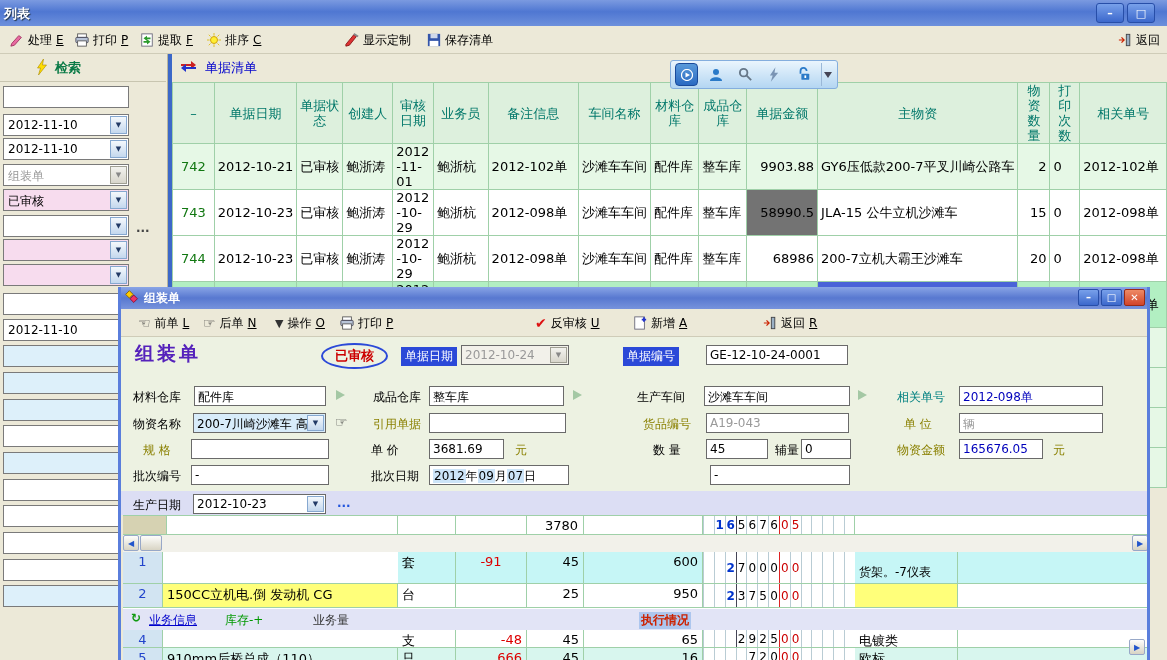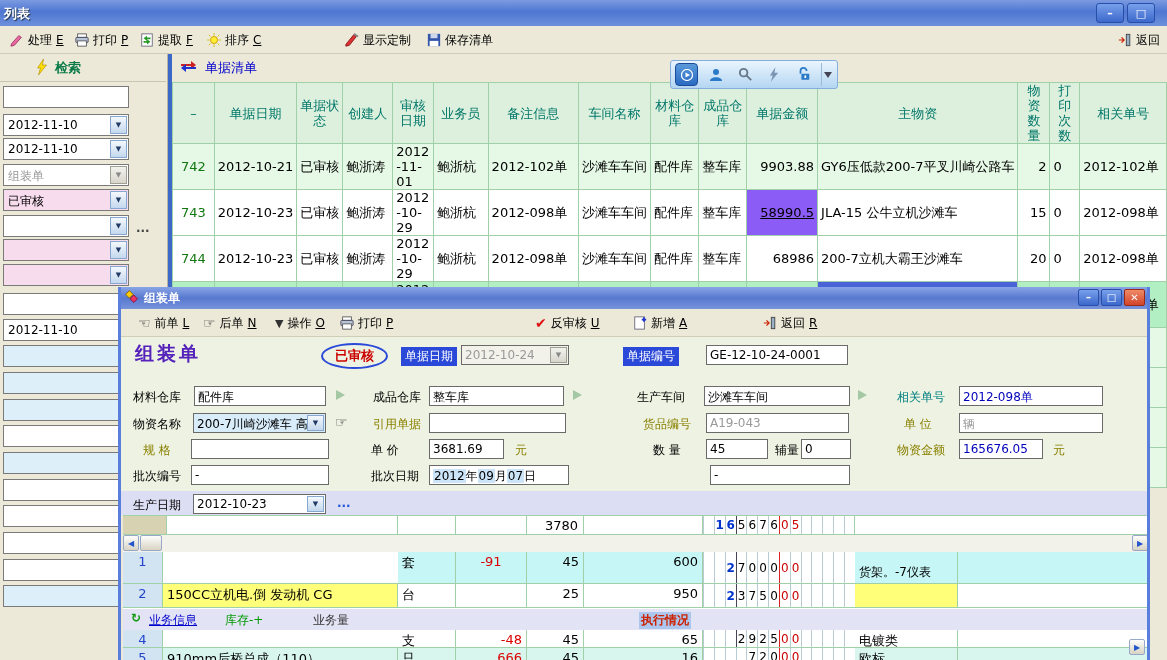--- a/index.html
+++ b/index.html
@@ -269,21 +269,21 @@
               <td class="rnum" style="background: rgb(255, 255, 255);">743</td>
               <td style="background: rgb(255, 255, 255);">2012-10-23</td>
               <td style="background: rgb(255, 255, 255);">已审核</td>
               <td style="background: rgb(255, 255, 255);">鲍浙涛</td>
               <td class="brk" style="background: rgb(255, 255, 255);">2012-10-29</td>
               <td style="background: rgb(255, 255, 255);">鲍浙杭</td>
               <td style="background: rgb(255, 255, 255);">2012-098单</td>
               <td style="background: rgb(255, 255, 255);">沙滩车车间</td>
               <td style="background: rgb(255, 255, 255);">配件库</td>
               <td style="background: rgb(255, 255, 255);">整车库</td>
-              <td class="ralign" style="background: #8b5cf6; text-decoration: underline;">58990.5</td>
+              <td class="ralign" style="background: #737373;">58990.5</td>
               <td style="background: rgb(255, 255, 255);">JLA-15  公牛立机沙滩车</td>
               <td class="ralign" style="background: rgb(255, 255, 255);">15</td>
               <td style="background: rgb(255, 255, 255);">0</td>
               <td style="background: rgb(255, 255, 255);">2012-098单</td>
             </tr>
             <tr style="height: 40px;">
               <td class="rnum" style="background: rgb(255, 255, 255);">744</td>
               <td style="background: rgb(255, 255, 255);">2012-10-23</td>
               <td style="background: rgb(255, 255, 255);">已审核</td>
               <td style="background: rgb(255, 255, 255);">鲍浙涛</td>

